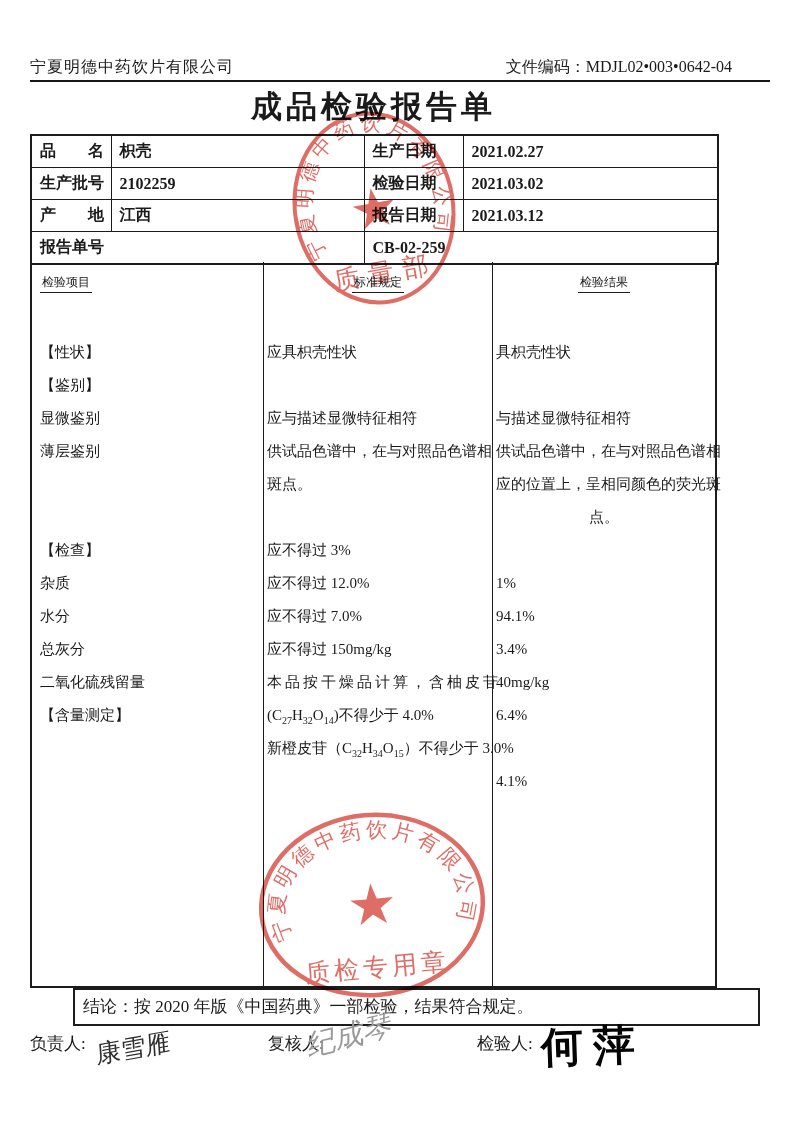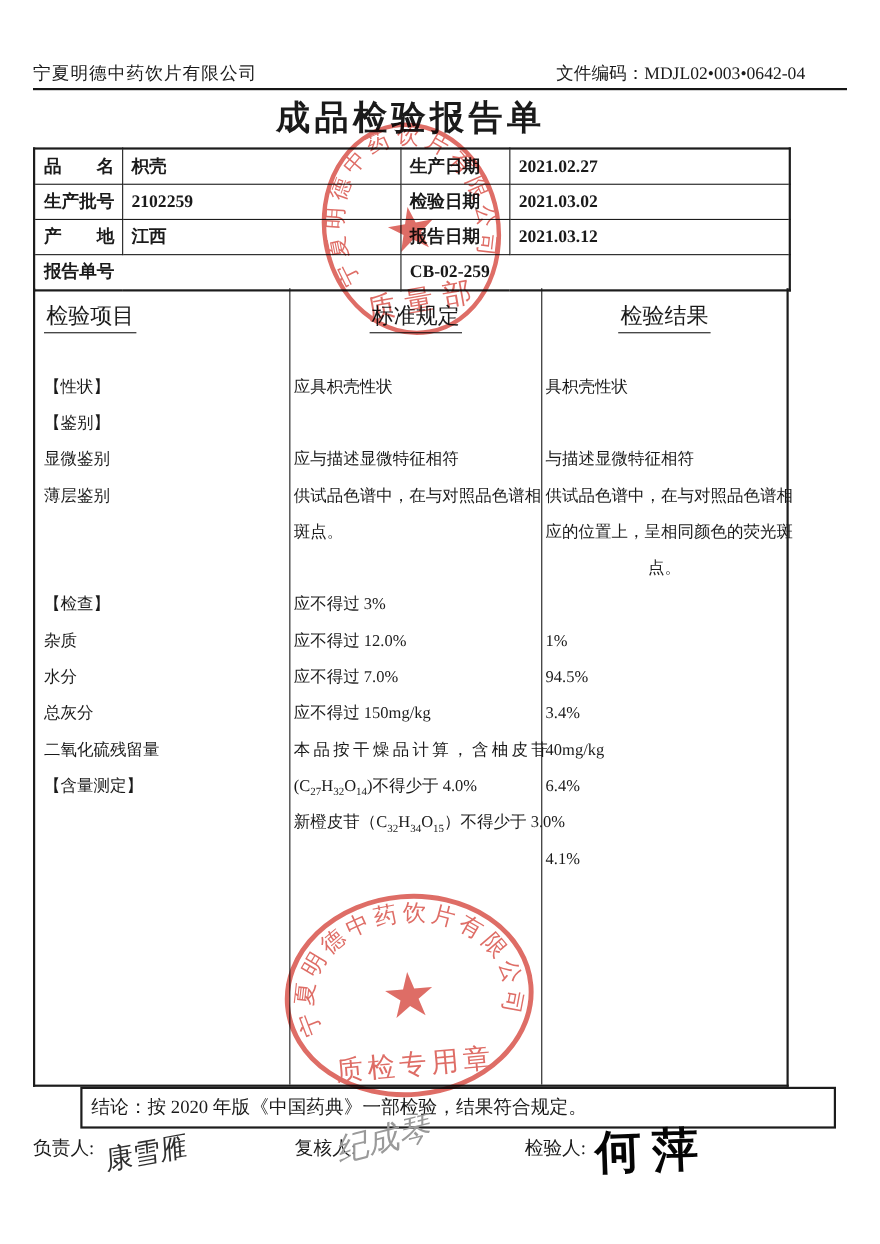--- a/index.html
+++ b/index.html
@@ -17,21 +17,21 @@
   
   table.info{position:absolute;left:30px;top:134px;width:687px;border-collapse:collapse;table-layout:fixed;font-size:16px;}
   table.info{border:2px solid #1c1c1c;font-weight:bold;}
   table.info td{border:1px solid #1c1c1c;height:31px;padding:0 8px;white-space:nowrap;}
   
   .main{left:30px;top:262px;width:687px;height:726px;border:2px solid #1c1c1c;border-top:none;box-sizing:border-box;display:flex;background:transparent;}
   .col{box-sizing:border-box;}
   .col1{width:232px;border-right:1px solid #1c1c1c;}
   .col2{width:229px;border-right:1px solid #1c1c1c;}
   .col3{width:222px;}
-  .col-hdr{height:74px;box-sizing:border-box;padding-top:12px;font-size:20px;}
+  .col-hdr{height:74px;box-sizing:border-box;padding-top:12px;font-size:12px;}
   .col1 .col-hdr{padding-left:8px;}
   .col2 .col-hdr,.col3 .col-hdr{text-align:center;}
   .col-hdr span{border-bottom:1px solid #1c1c1c;padding:0 2px 3px 2px;}
   .ln{height:33px;line-height:33px;padding:0 3px;white-space:nowrap;font-size:15px;}
   .col1 .ln{padding-left:8px;}
   .ln.center{text-align:center;}
   .ln.spread{letter-spacing:3px;}
   sub{font-size:10px;line-height:0;}
   
   .concl{left:30px;top:988px;width:687px;height:38px;border:2px solid #1c1c1c;box-sizing:border-box;line-height:34px;padding-left:8px;font-size:17px;white-space:nowrap;margin-left:43px;}
@@ -130,21 +130,21 @@
       <div class="col-hdr"><span>检验结果</span></div>
       <div>
           <div class="ln"><span>具枳壳性状</span></div>
           <div class="ln"><span></span></div>
           <div class="ln"><span>与描述显微特征相符</span></div>
           <div class="ln"><span>供试品色谱中，在与对照品色谱相</span></div>
           <div class="ln"><span>应的位置上，呈相同颜色的荧光斑</span></div>
           <div class="ln center"><span>点。</span></div>
           <div class="ln"><span></span></div>
           <div class="ln"><span>1%</span></div>
-          <div class="ln"><span>94.5%</span></div>
+          <div class="ln"><span>94.1%</span></div>
           <div class="ln"><span>3.4%</span></div>
           <div class="ln"><span>40mg/kg</span></div>
           <div class="ln"><span>6.4%</span></div>
           <div class="ln"><span></span></div>
           <div class="ln"><span>4.1%</span></div>
         </div>
     </div>
   </div>
 
   <div class="abs concl">结论：按 2020 年版《中国药典》一部检验，结果符合规定。</div>

